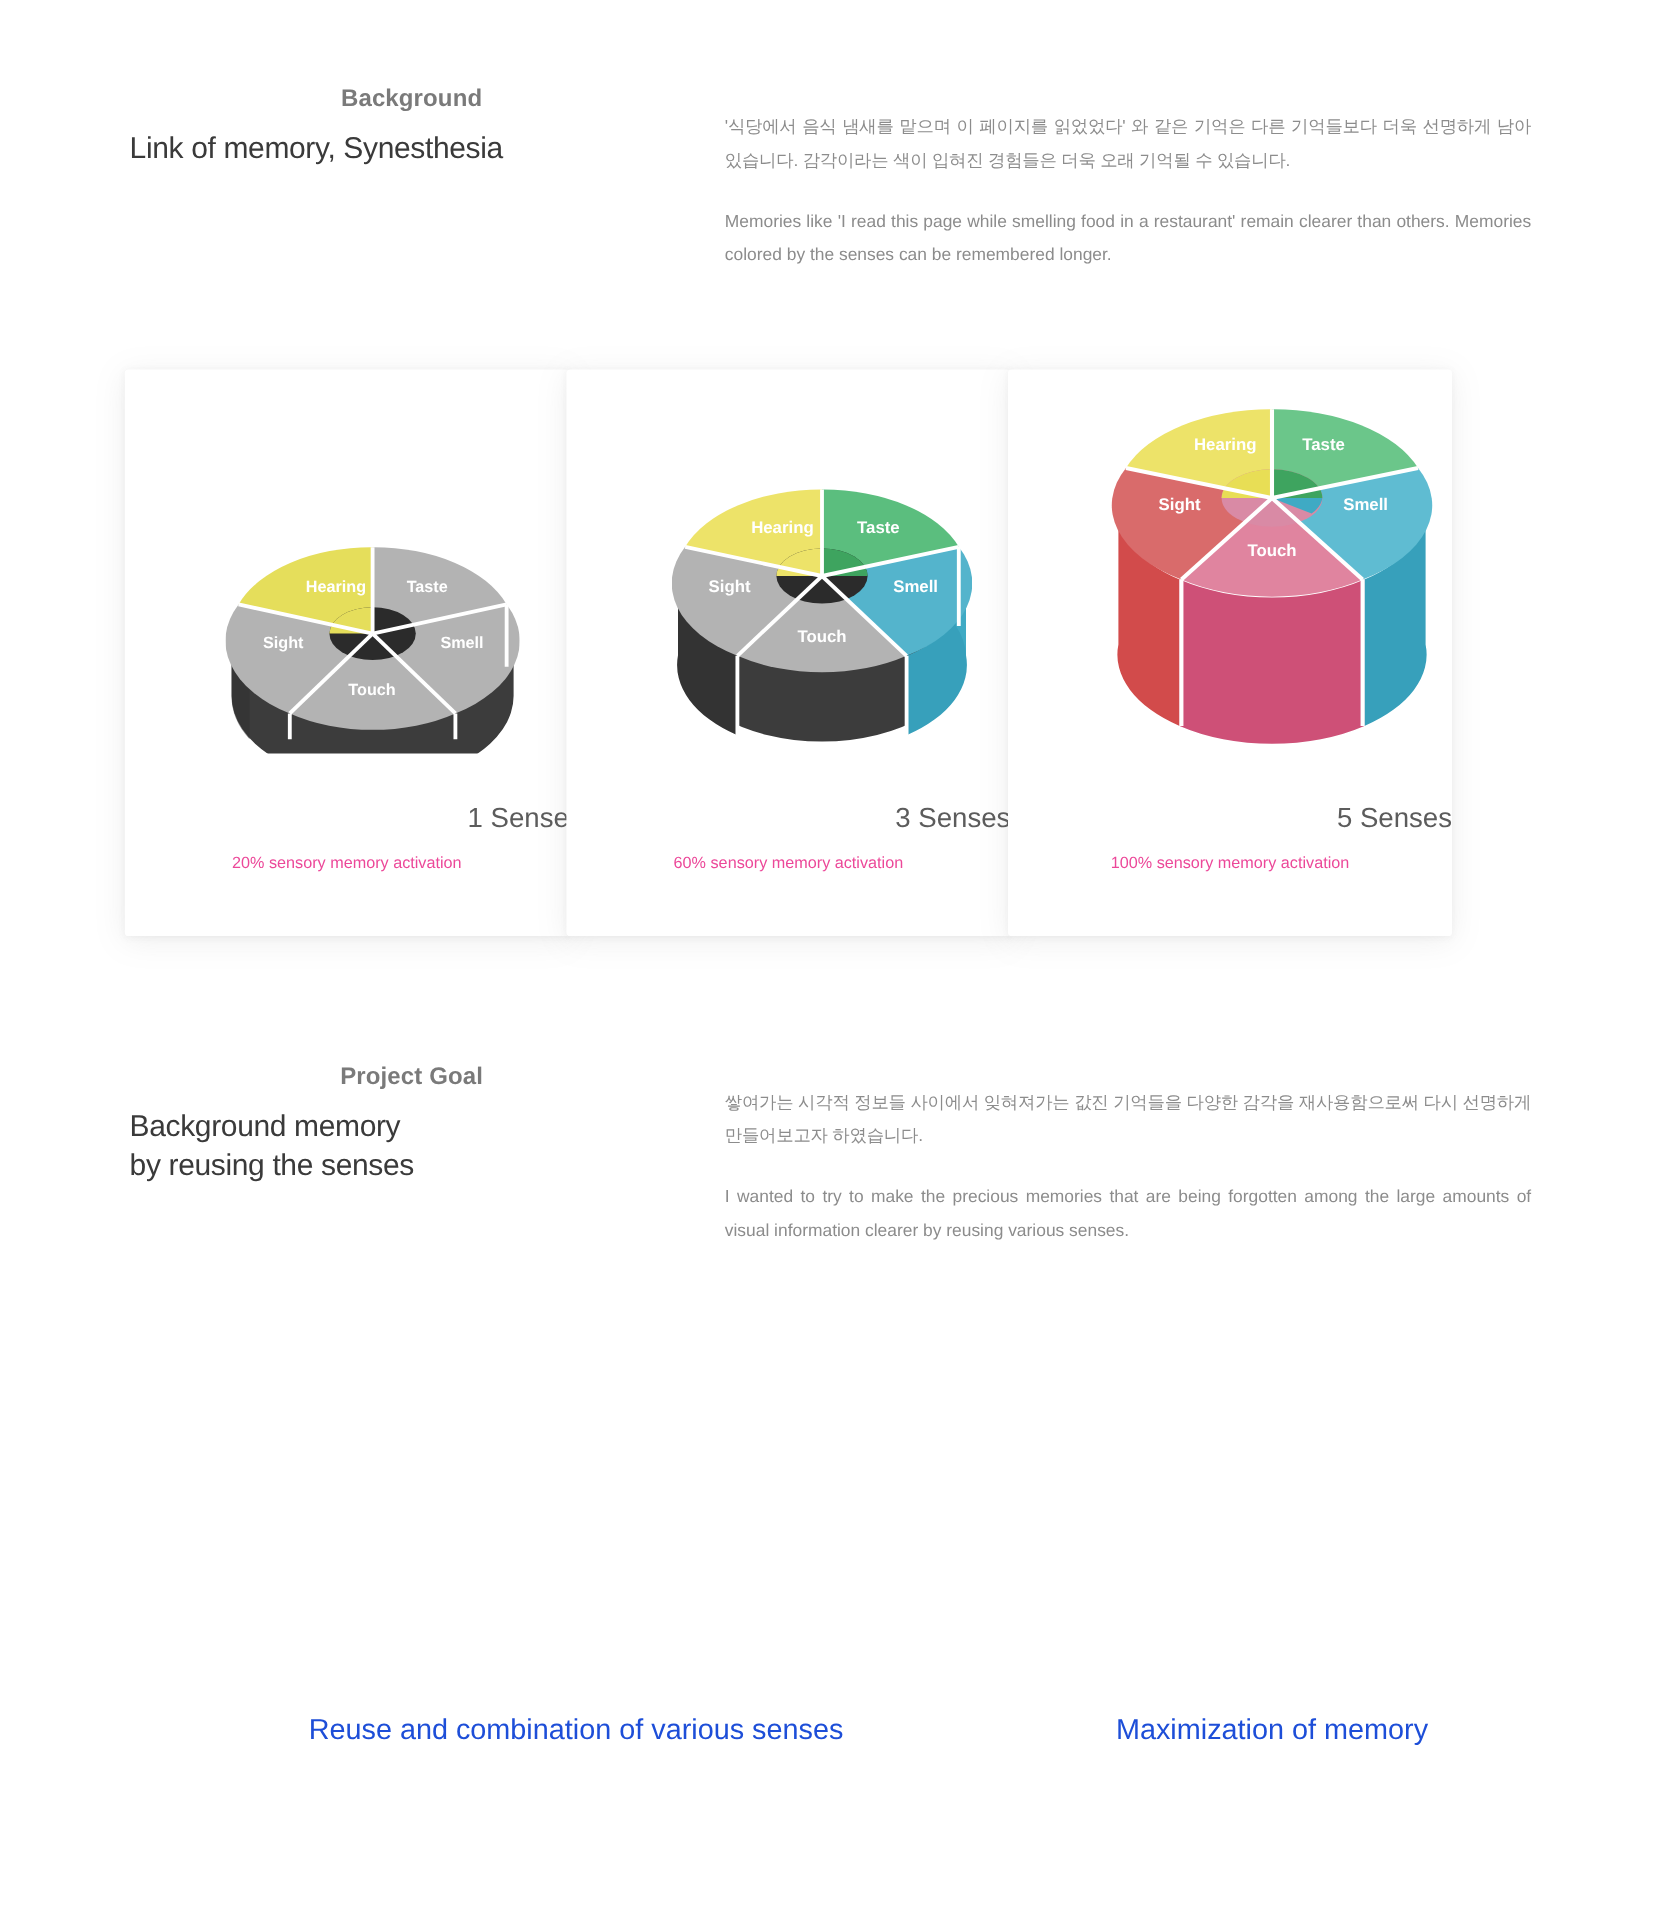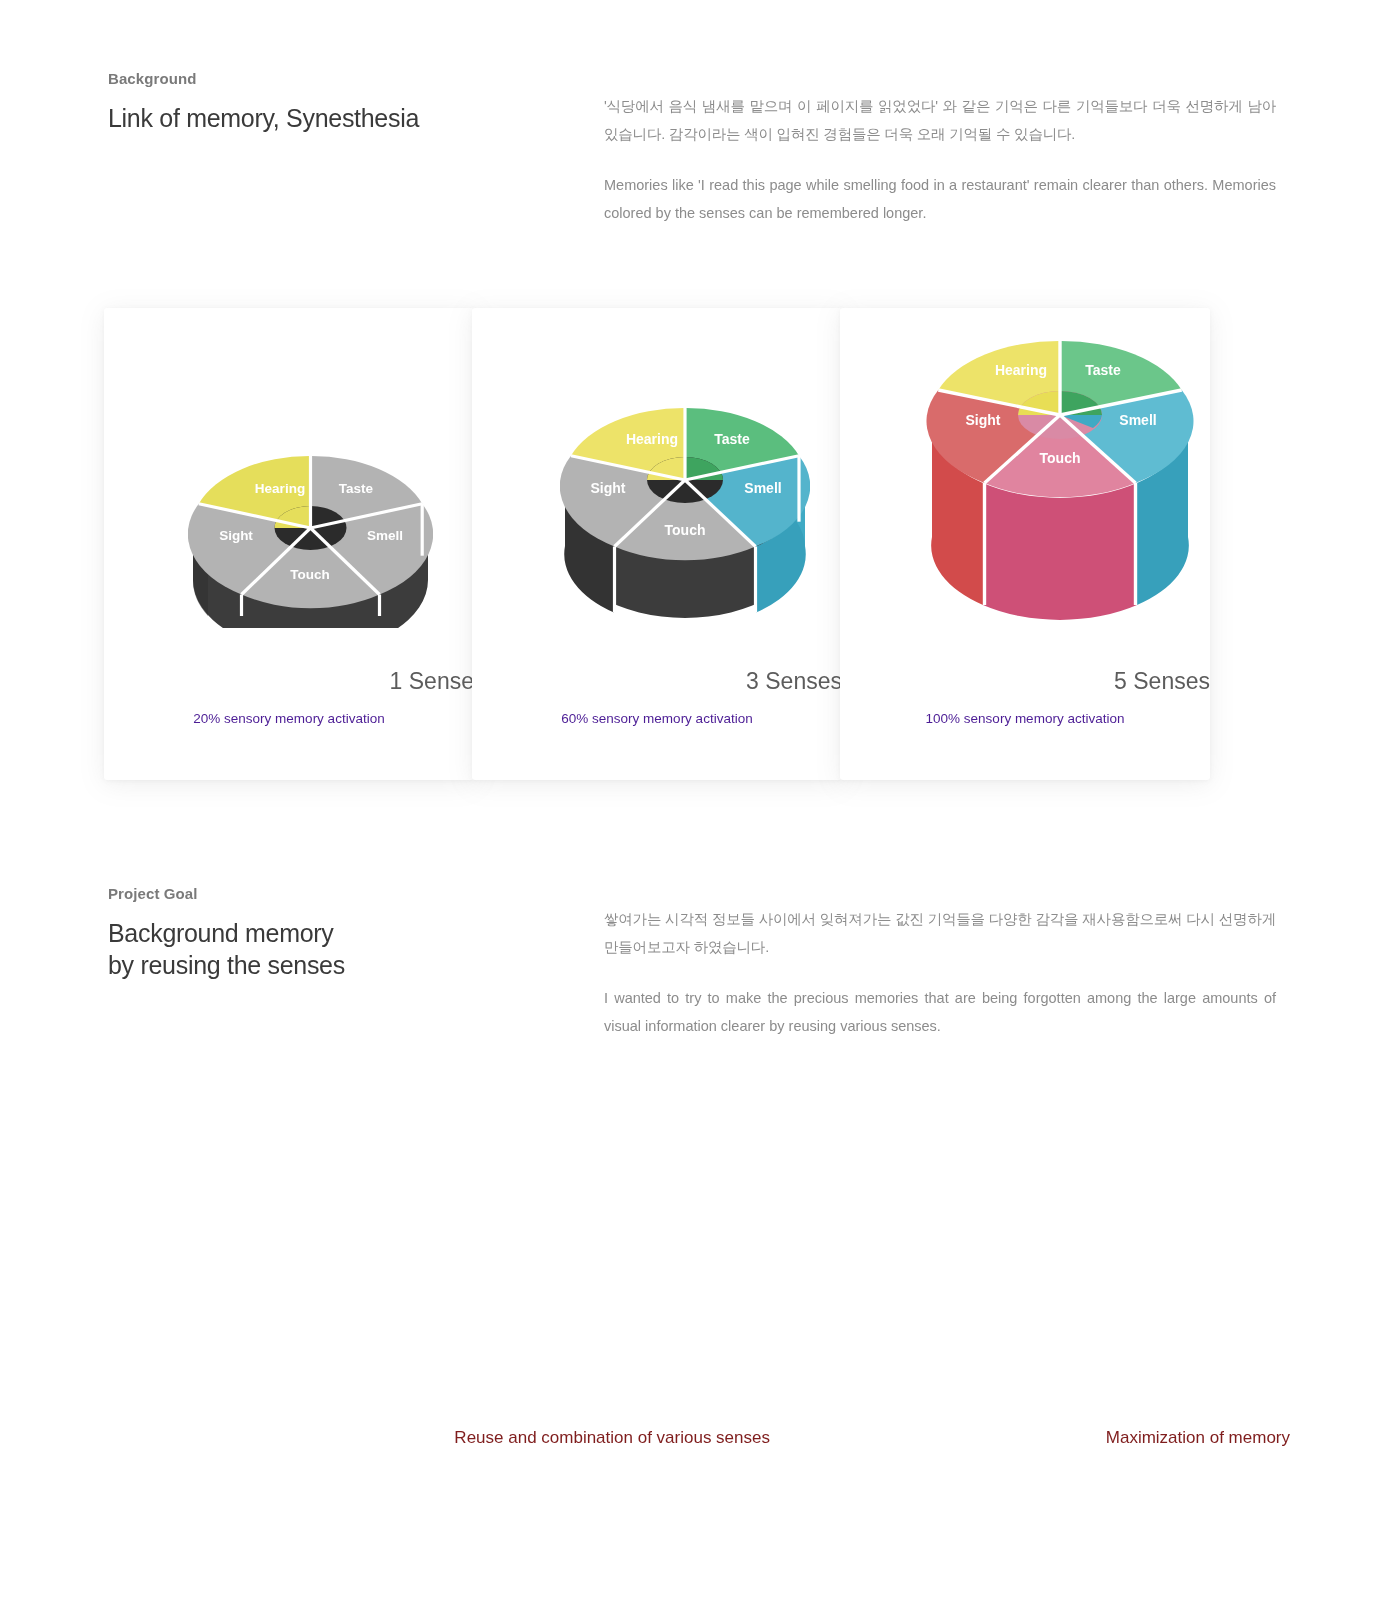--- a/index.html
+++ b/index.html
@@ -8,22 +8,22 @@
     background: #ffffff;
     font-family: "Liberation Sans", "DejaVu Sans", sans-serif;
   }
   body { width: 1400px; height: 1604px; position: relative; overflow: hidden; }
 
   .page { position: relative; width: 1400px; height: 1604px; background:#fff; }
 
   
   .sec-head { position: absolute; }
   .kicker {
-    font-size: 15px; font-weight: 700; color: #7a7a7a;
-    letter-spacing: 0.1px; line-height: 1.2;
+    font-size: 20px; font-weight: 700; color: #7a7a7a;
+    letter-spacing: 0.1px; line-height: 1.2; text-align: center;
   }
   .headline {
     font-size: 25px; font-weight: 400; color: #3a3a3a;
     letter-spacing: -0.3px; line-height: 1.28; margin-top: 14px;
   }
 
   .copy-col { position: absolute; width: 672px; }
   .para {
     font-size: 14.5px; color: #8c8c8c; line-height: 1.95;
     text-align: justify; font-weight: 400;
@@ -35,30 +35,30 @@
   .card {
     position: absolute; background: #ffffff; border-radius: 3px;
     box-shadow: 0 4px 26px rgba(120,120,120,0.13), 0 1px 5px rgba(120,120,120,0.07);
   }
   .card-title {
     position: absolute; width: 100%; text-align: right;
     font-size: 23px; color: #5c5c5c; font-weight: 400;
   }
   .card-sub {
     position: absolute; width: 100%; text-align: center;
-    font-size: 13.5px; color: #4c1d95; font-weight: 400;
+    font-size: 13.5px; color: #ec4899; font-weight: 400;
   }
 
   .chart-wrap { position: absolute; }
 
   
   .venn { position: absolute; }
   .bottom-cap {
-    position: absolute; text-align: right;
-    font-size: 17px; color: #7f1d1d; font-weight: 400;
+    position: absolute; text-align: center;
+    font-size: 24px; color: #1d4ed8; font-weight: 400;
   }
 </style>
 </head>
 <body>
 
 <div class="page">
 
   <div class="sec-head" style="left:108px; top:70px; width:470px;">
     <div class="kicker">Background</div>
     <div class="headline">Link of memory, Synesthesia</div>

